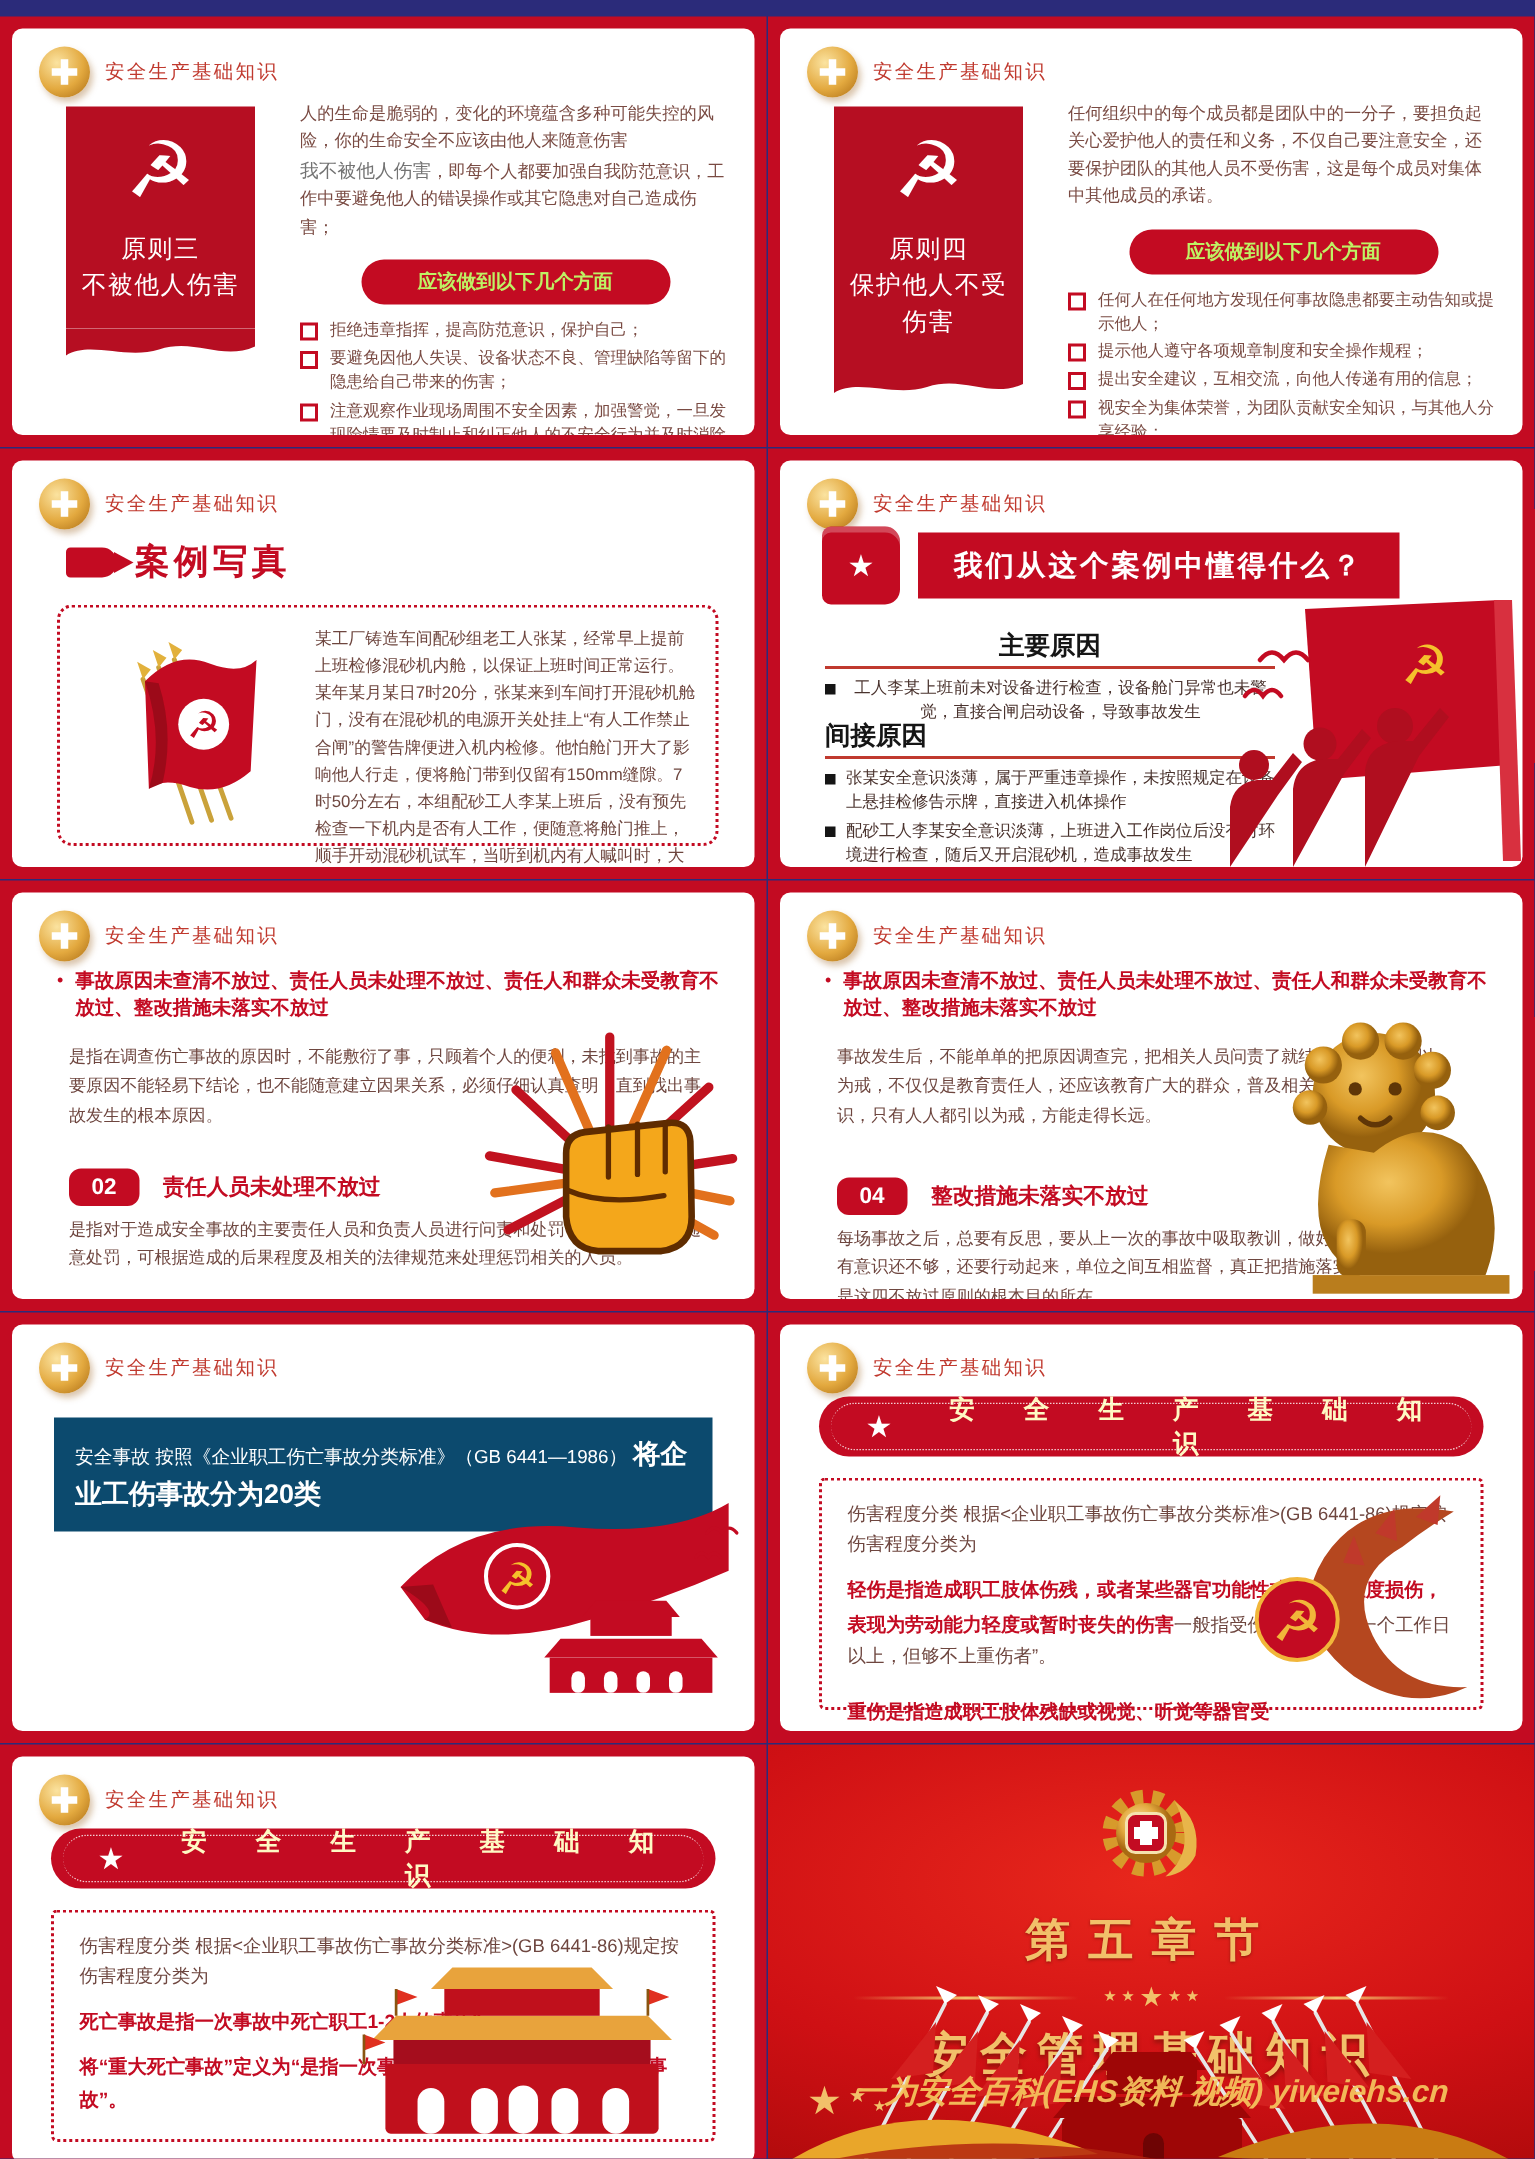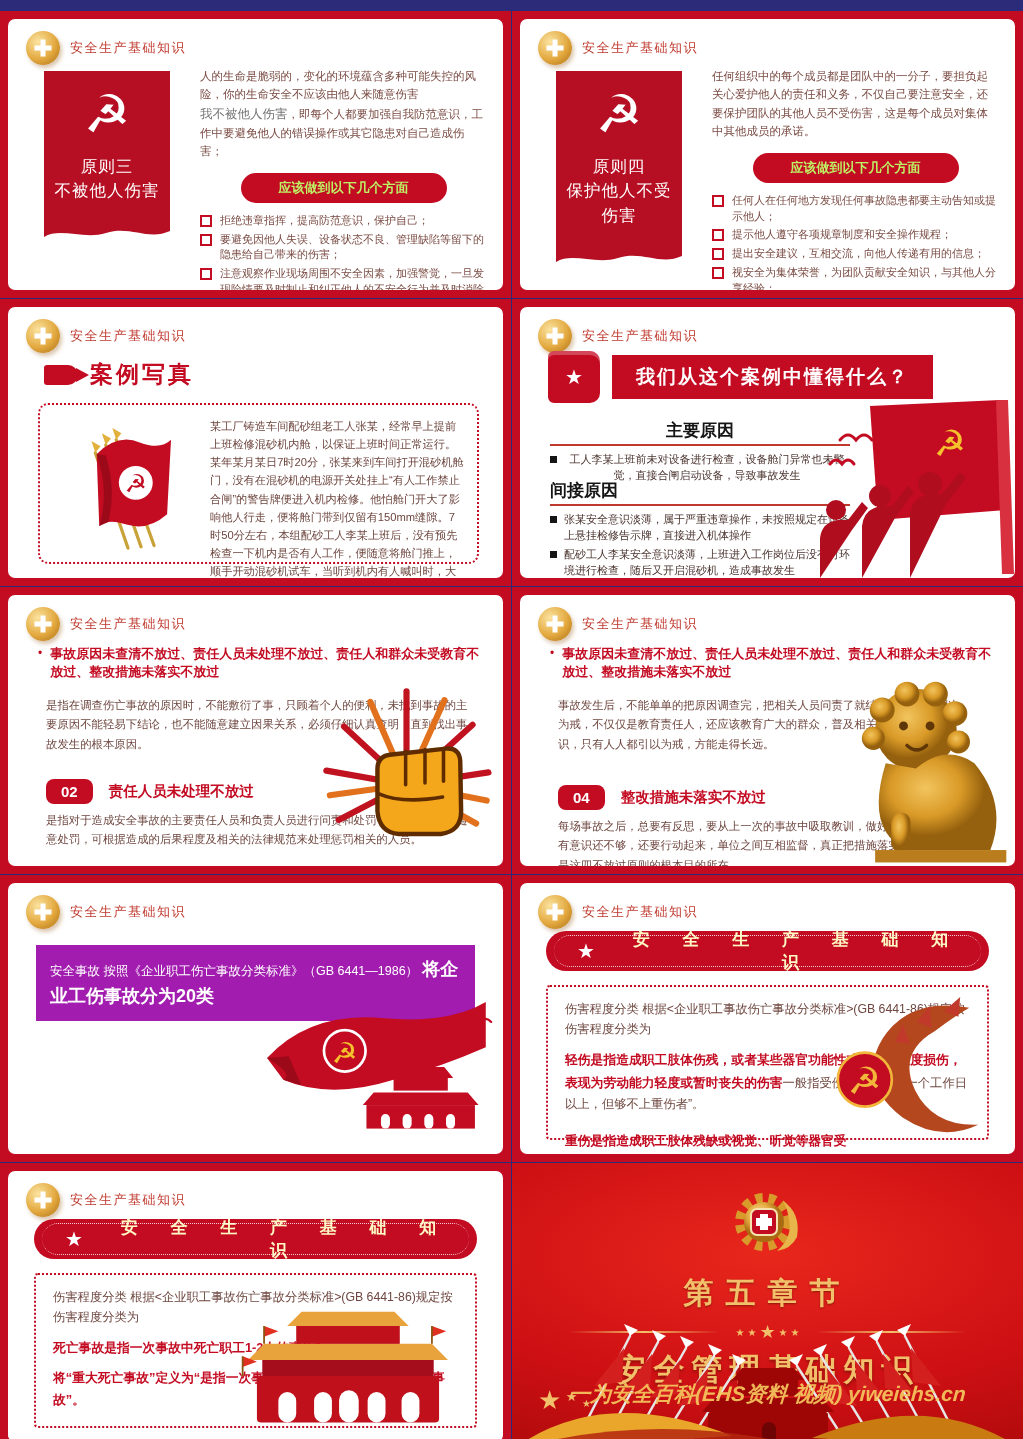--- a/index.html
+++ b/index.html
@@ -54,21 +54,21 @@
   .tl-dot{color:#c30b22;font-size:12px;margin-top:1px;}
   .four-no{color:#c30b22;font-weight:bold;font-size:13px;line-height:1.4;}
   .nitem{position:absolute;left:38px;width:428px;}
   .nrow{display:flex;align-items:center;gap:16px;}
   .badge-num{background:#c30b22;color:#fff;font-weight:bold;font-size:15px;padding:4px 15px;border-radius:8px;}
   .nit-h{color:#c30b22;font-weight:bold;font-size:14.5px;}
   .nit-p{margin:7px 0 0;font-size:11.4px;color:#6e463f;line-height:1.7;}
   .art-right{position:absolute;}
 
   
-  .banner7{position:absolute;top:62px;left:28px;right:28px;background:#a21caf;color:#fff;padding:11px 14px;line-height:1.5;}
+  .banner7{position:absolute;top:62px;left:28px;right:28px;background:#0c4a6e;color:#fff;padding:11px 14px;line-height:1.5;}
   .bn7a{font-size:12.5px;}
   .bn7b{font-size:18px;font-weight:bold;margin-left:4px;}
   .list7{position:absolute;top:134px;left:36px;display:grid;grid-template-columns:150px 170px;column-gap:24px;font-weight:bold;font-size:13px;color:#1c1c1c;line-height:1.8;}
 
   
   .kb-bar{position:absolute;top:48px;left:26px;right:26px;height:40px;background:#c30b22;border-radius:20px;display:flex;align-items:center;}
   .kb-bar::after{content:"";position:absolute;left:8px;right:8px;top:4px;bottom:4px;border-top:1px dotted rgba(255,255,255,.8);border-bottom:1px dotted rgba(255,255,255,.8);border-radius:16px;pointer-events:none;}
   .kb-star{width:80px;text-align:center;color:#fff;font-size:20px;}
   .kb-text{flex:1;color:#fef9c3;font-weight:bold;font-size:17px;letter-spacing:14px;text-align:center;margin-right:20px;}
   .kb-box{position:absolute;top:102px;left:26px;right:26px;bottom:14px;border:2px dotted #c30b22;border-radius:4px;padding:13px 17px;box-sizing:border-box;}

